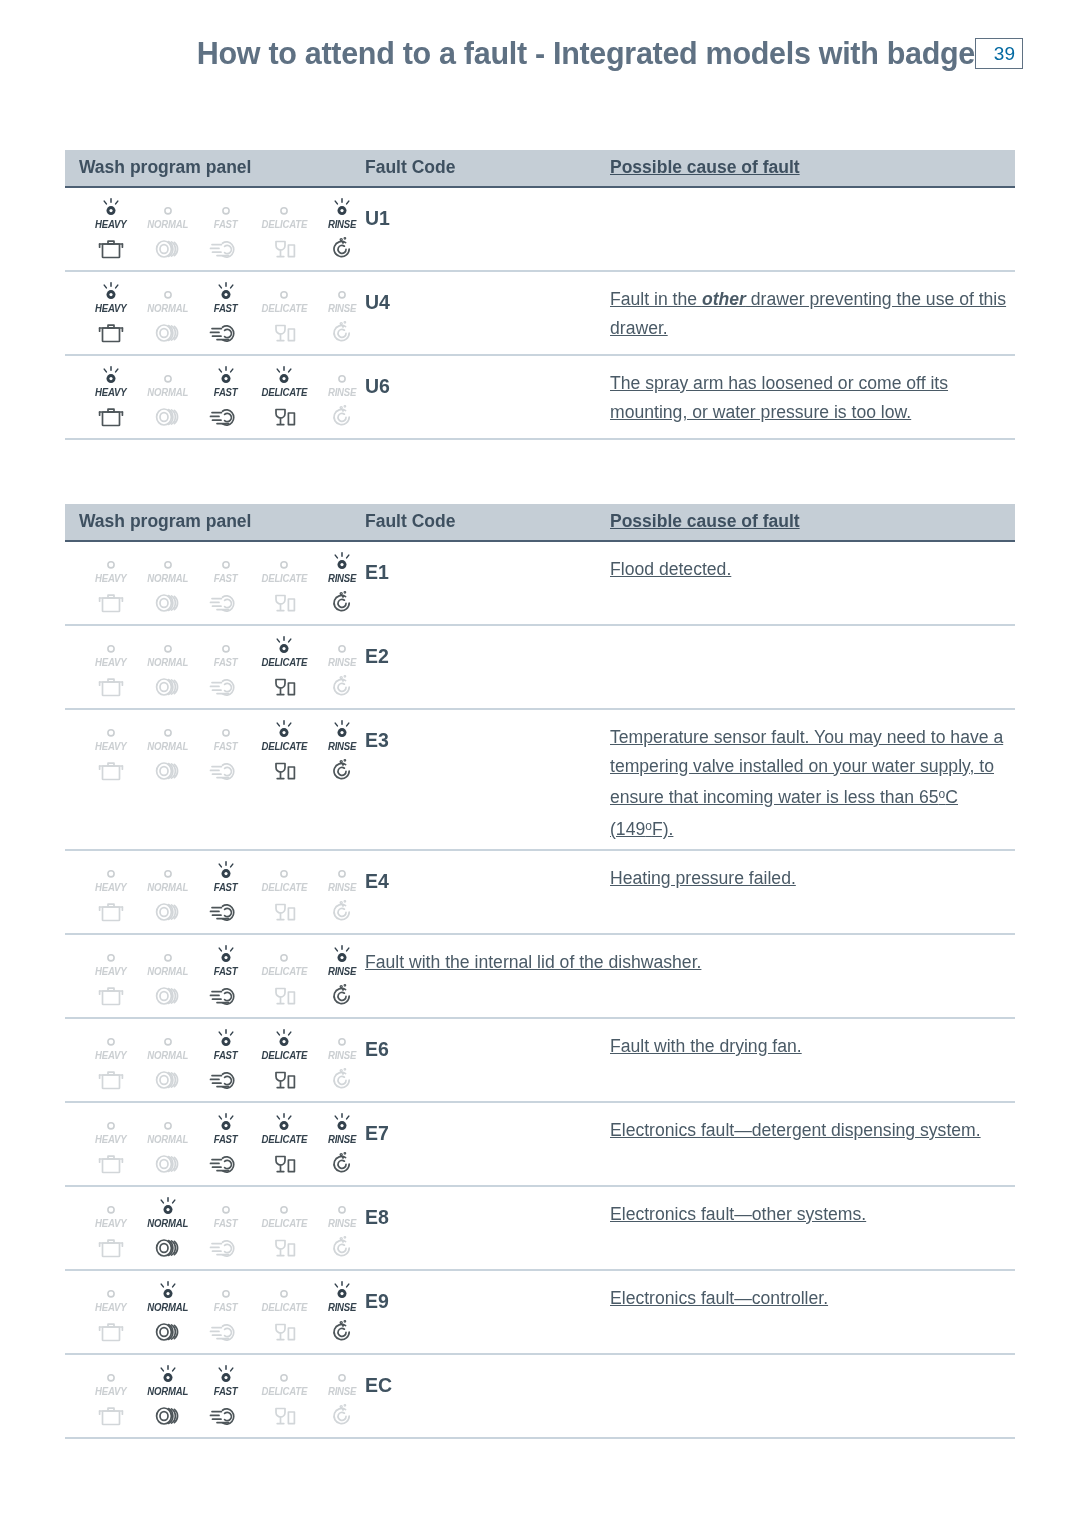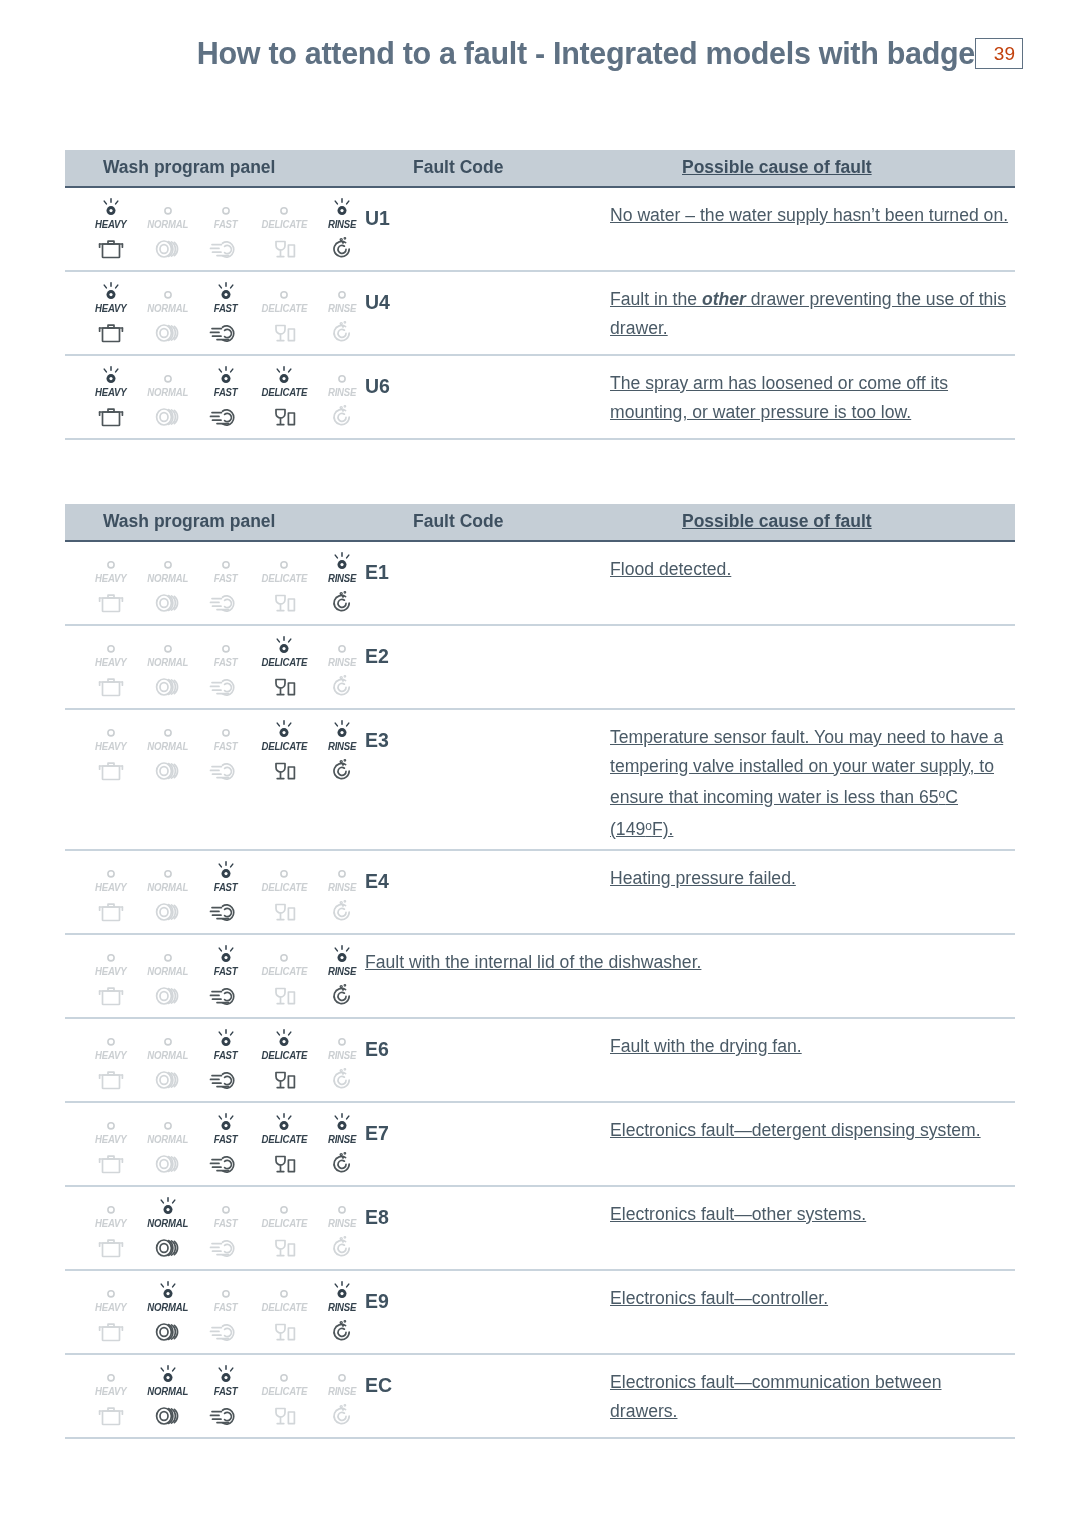--- a/index.html
+++ b/index.html
@@ -31,21 +31,21 @@
     font-weight: bold;
     color: #5f7183;
     letter-spacing: -0.3px;
     white-space: nowrap;
   }
   .page-badge {
     box-sizing: border-box;
     min-width: 48px;
     height: 31px;
     border: 1.5px solid #5f7183;
-    color: #c2410c;
+    color: #0369a1;
     font-size: 19px;
     font-weight: normal;
     display: flex;
     align-items: center;
     justify-content: flex-end;
     padding: 0 7px 1px 7px;
     line-height: 1;
   }
 
   
@@ -62,21 +62,20 @@
     background: #c5ced6;
     border-bottom: 2.5px solid #4c5f73;
     height: 36px;
     align-items: center;
   }
   .t-head .th {
     font-size: 17.5px;
     font-weight: bold;
     color: #3e5060;
     padding-bottom: 1px;
-    margin-left: 24px;
   }
 
   .col-panel { width: 300px; padding-left: 14px; box-sizing: border-box; }
   .col-code  { width: 245px; }
   .col-cause { flex: 1; text-decoration: underline; }
 
   .t-row {
     display: flex;
     border-bottom: 2px solid #c9d4dd;
     min-height: 74px;
@@ -250,21 +249,20 @@
     <path d="M16.4 11.2 a4 4 0 1 0 1.6 3.2"></path>
     <circle cx="13.2" cy="4.6" r="1.05" stroke-width="1.3"></circle>
     <circle cx="16.9" cy="3.3" r="0.8" stroke-width="1.2"></circle>
     <circle cx="15.0" cy="7.6" r="0.7" stroke-width="1.1"></circle>
   </svg>
             </div>
     </div>
         </div>
       </div>
       <div class="col-code cell-code">U1</div>
-      <div class="col-cause cell-cause">No water – the water supply hasn’t been turned on.</div>
     </div>
     <div class="t-row">
       <div class="col-panel">
         <div class="panel">
           <div class="prog on">
       <div class="led-wrap">
               <svg width="24" height="20" viewBox="0 0 24 20" fill="none">
       <path d="M12 0.8 V4.2" stroke="#33414c" stroke-width="1.5" stroke-linecap="round"></path>
       <path d="M5.2 3.1 L7.4 5.9" stroke="#33414c" stroke-width="1.5" stroke-linecap="round"></path>
       <path d="M18.8 3.1 L16.6 5.9" stroke="#33414c" stroke-width="1.5" stroke-linecap="round"></path>
@@ -1423,15 +1421,14 @@
     <path d="M16.4 11.2 a4 4 0 1 0 1.6 3.2"></path>
     <circle cx="13.2" cy="4.6" r="1.05" stroke-width="1.3"></circle>
     <circle cx="16.9" cy="3.3" r="0.8" stroke-width="1.2"></circle>
     <circle cx="15.0" cy="7.6" r="0.7" stroke-width="1.1"></circle>
   </svg>
             </div>
     </div>
         </div>
       </div>
       <div class="col-code cell-code">EC</div>
-      <div class="col-cause cell-cause">Electronics fault—communication between drawers.</div>
     </div>
   </div>
 
 </body></html>

